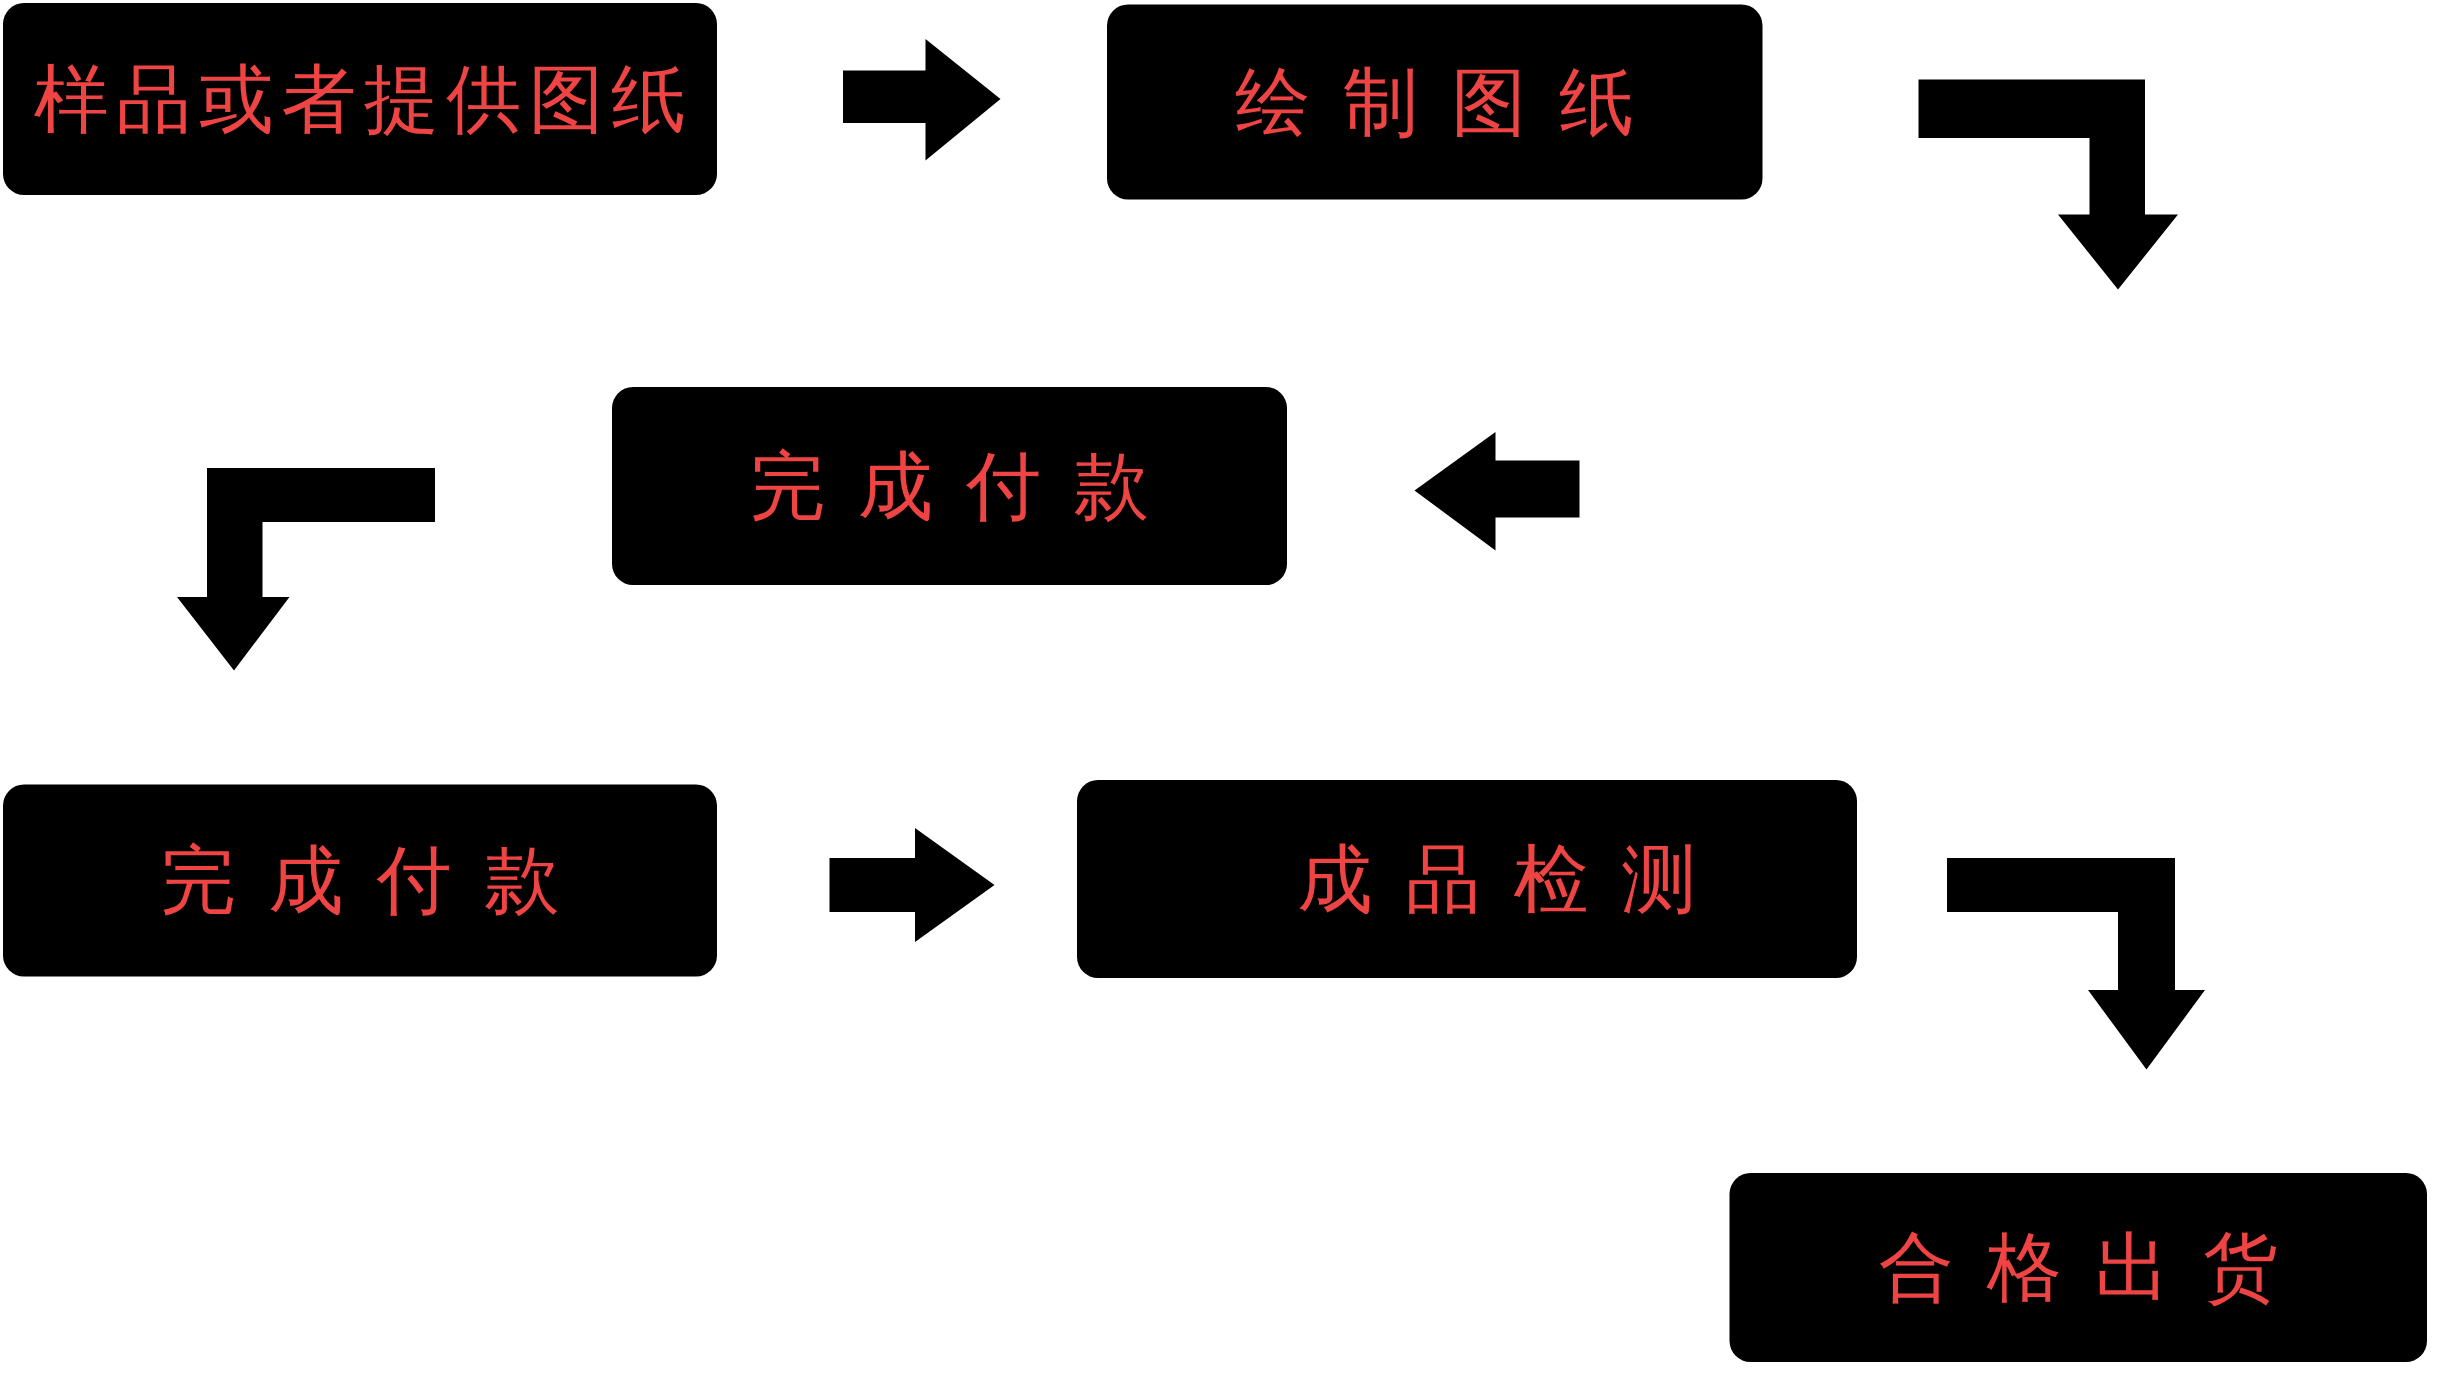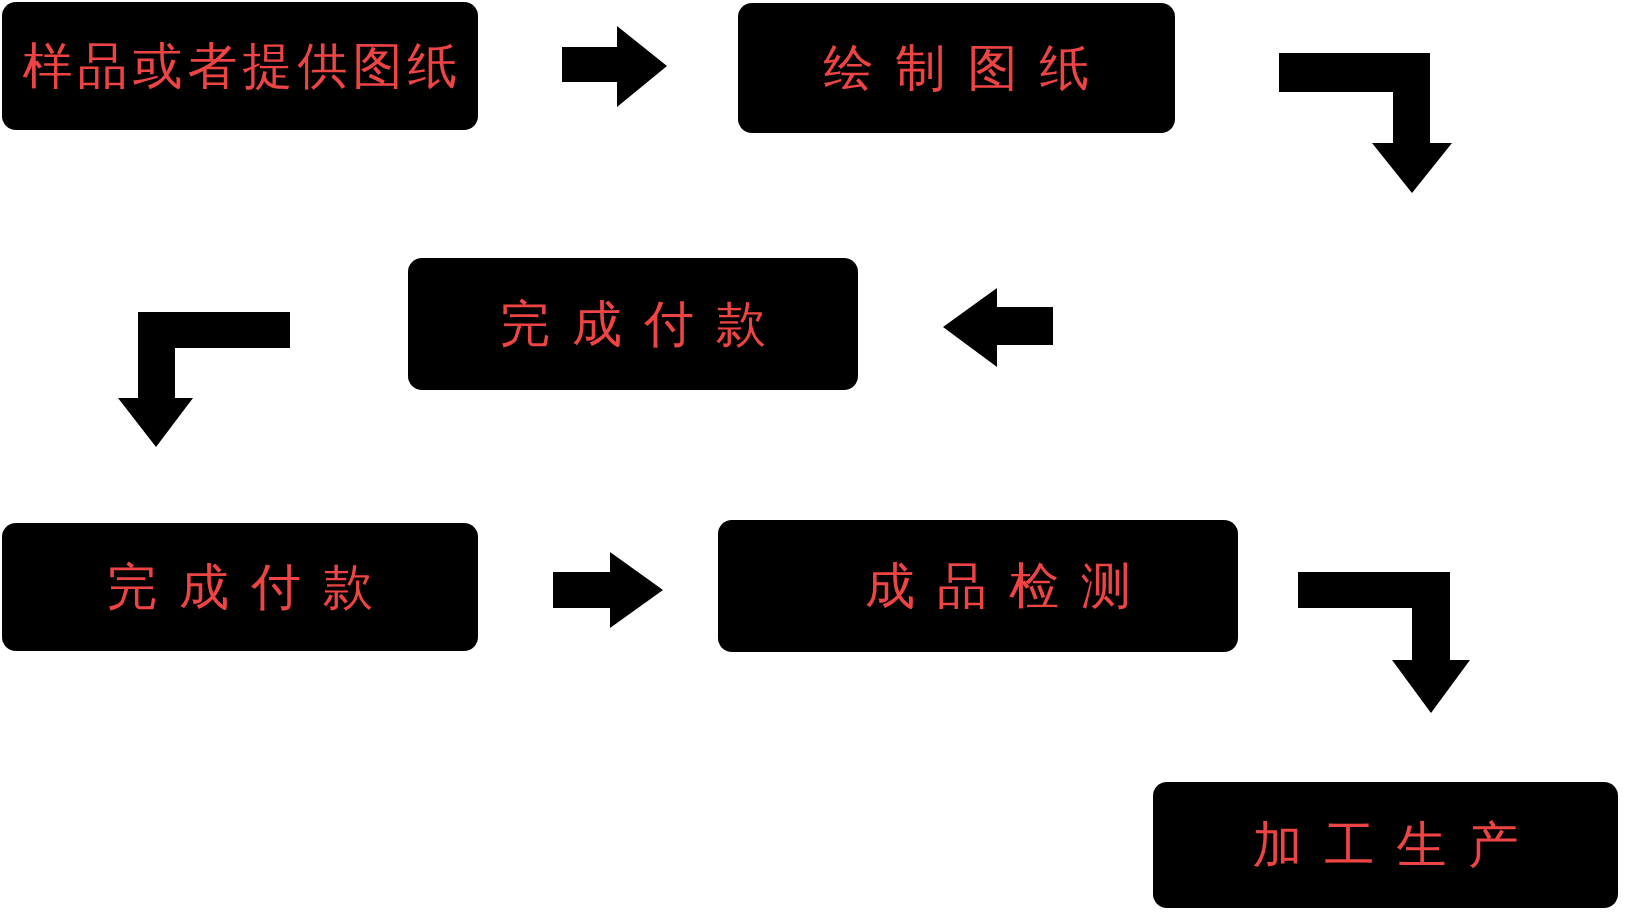--- a/index.html
+++ b/index.html
@@ -85,16 +85,16 @@
 
   <div class="node n-produce spaced">
     <span>完成付款</span>
   </div>
 
   <div class="node n-inspect spaced">
     <span>成品检测</span>
   </div>
 
   <div class="node n-ship spaced">
-    <span>加工生产</span>
+    <span>合格出货</span>
   </div>
 
 </div>
 
 </body></html>

